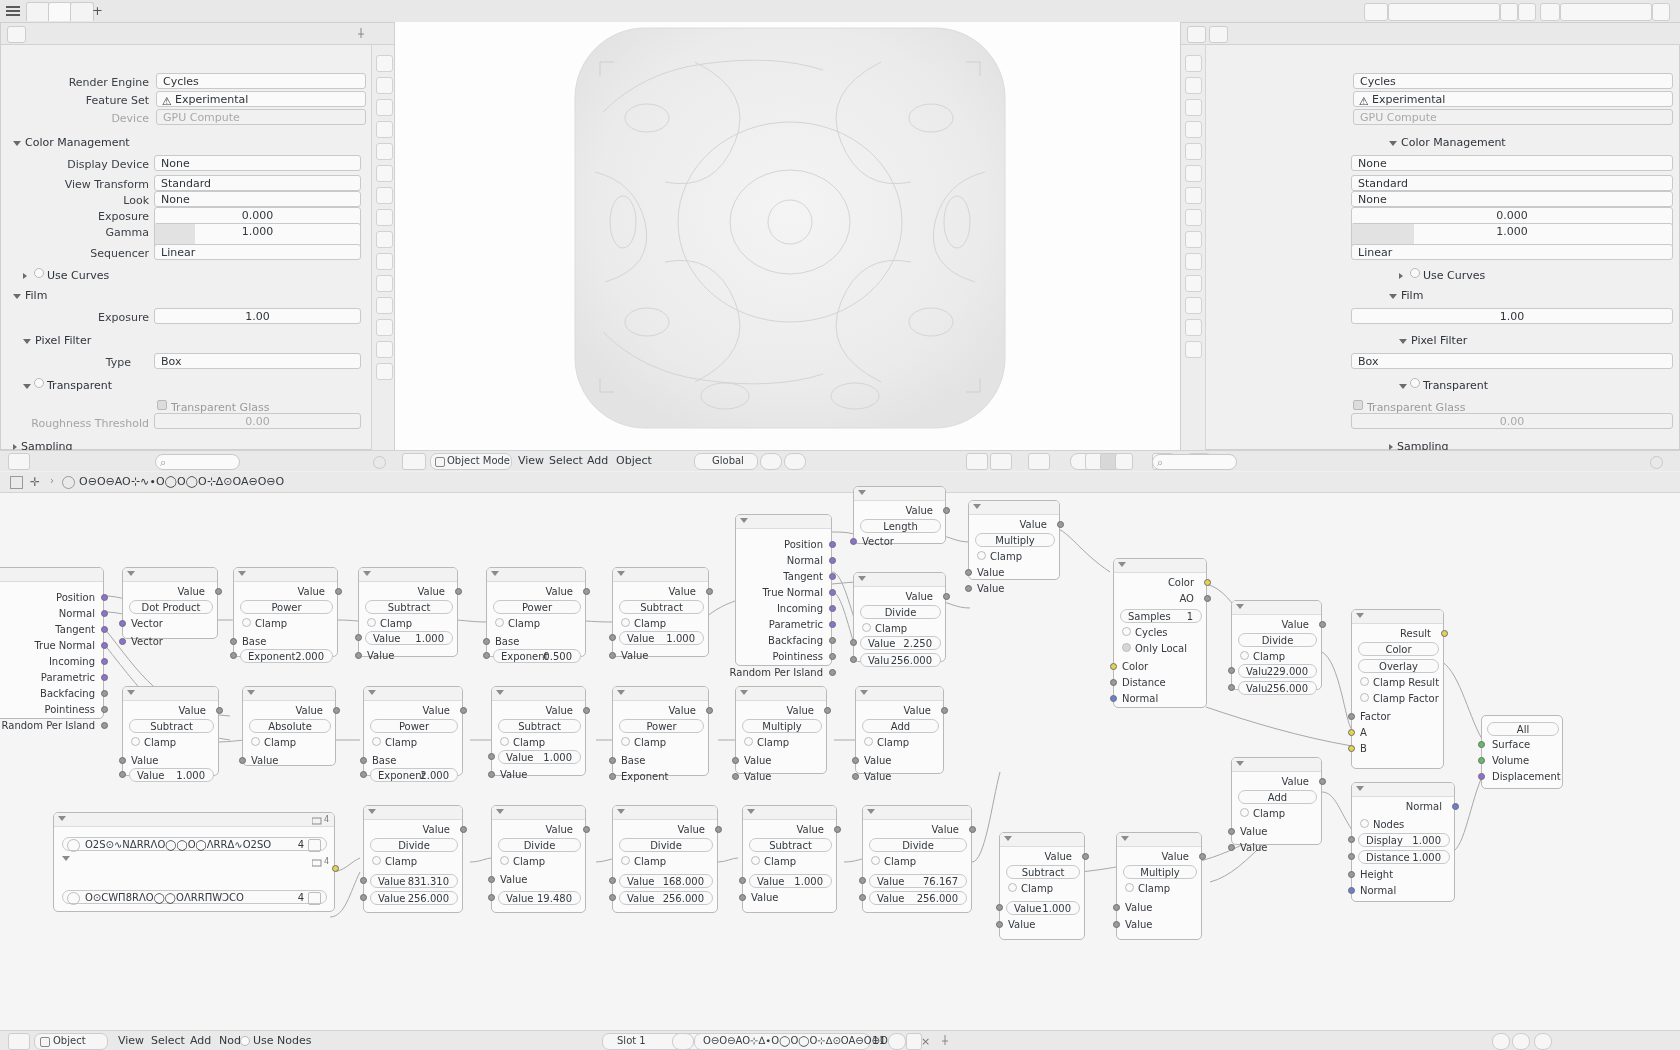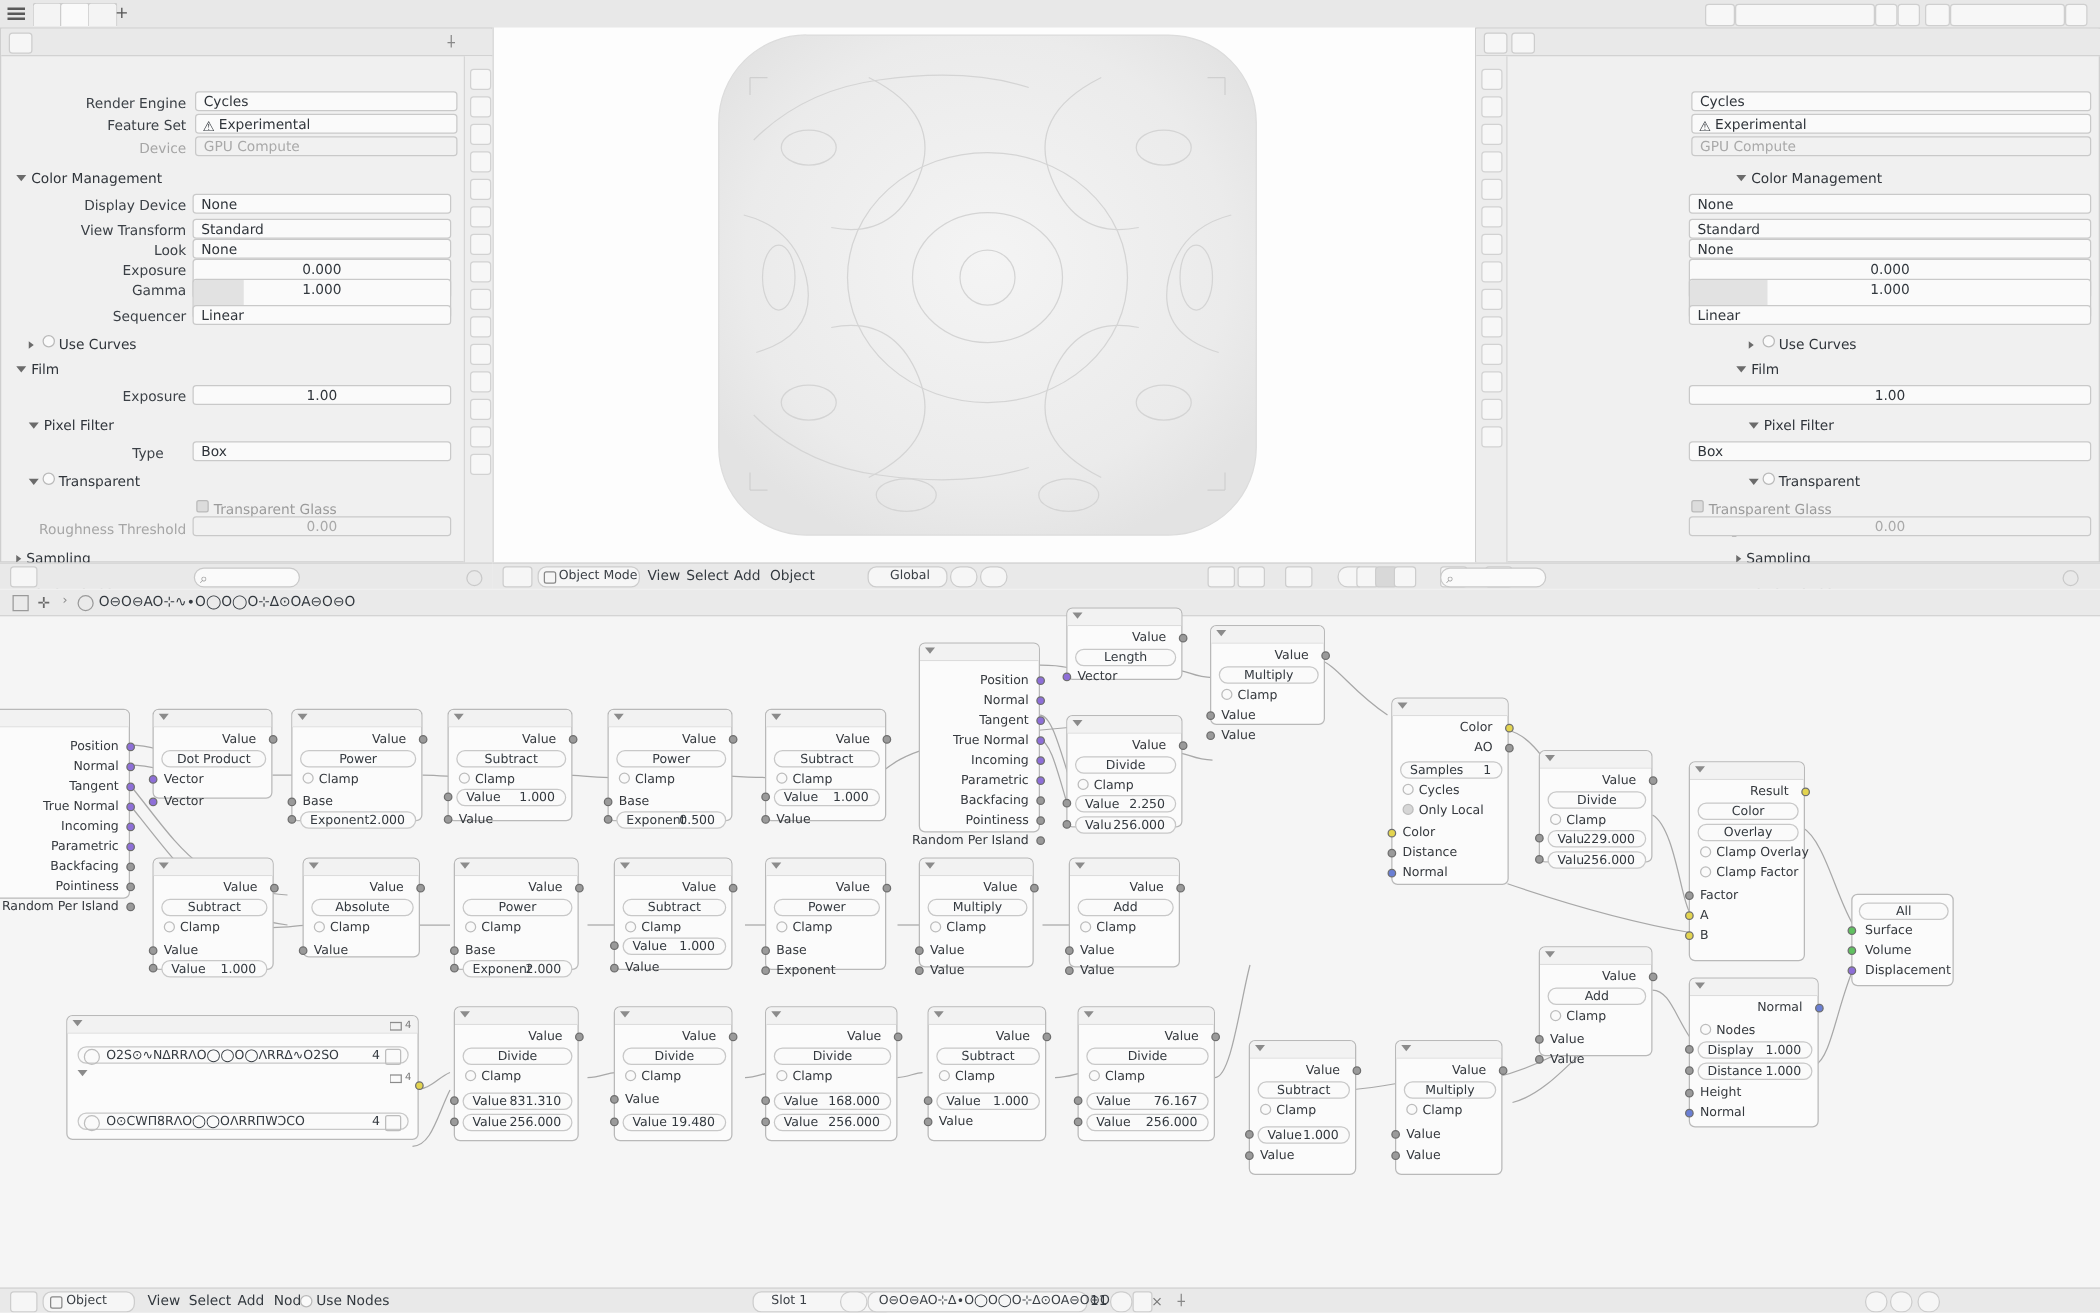--- a/index.html
+++ b/index.html
@@ -722,21 +722,21 @@
       </div>
     <div class="nrow" style="right:12px;top:18px;">Result</div>
     <div class="sock yellow" style="left:89px;top:20px;"></div>
     <div class="nfld ctr" style="left:6px;top:32px;width:81px;">
         <span class="l">Color</span>
       </div>
     <div class="nfld ctr" style="left:6px;top:49px;width:81px;">
         <span class="l">Overlay</span>
       </div>
     <div class="nckb" style="left:8px;top:67px;"></div>
-    <div class="nrow" style="left:21px;top:67px;">Clamp Overlay</div>
+    <div class="nrow" style="left:21px;top:67px;">Clamp Result</div>
     <div class="nckb" style="left:8px;top:83px;"></div>
     <div class="nrow" style="left:21px;top:83px;">Clamp Factor</div>
     <div class="nrow" style="left:8px;top:101px;">Factor</div>
     <div class="sock gray" style="left:-4px;top:103px;"></div>
     <div class="nrow" style="left:8px;top:117px;">A</div>
     <div class="sock yellow" style="left:-4px;top:119px;"></div>
     <div class="nrow" style="left:8px;top:133px;">B</div>
     <div class="sock yellow" style="left:-4px;top:135px;"></div>
   </div>
 

